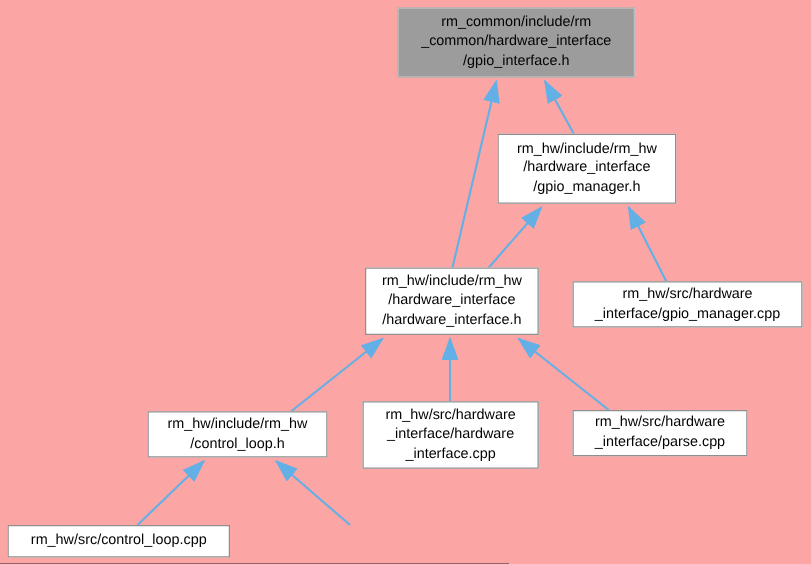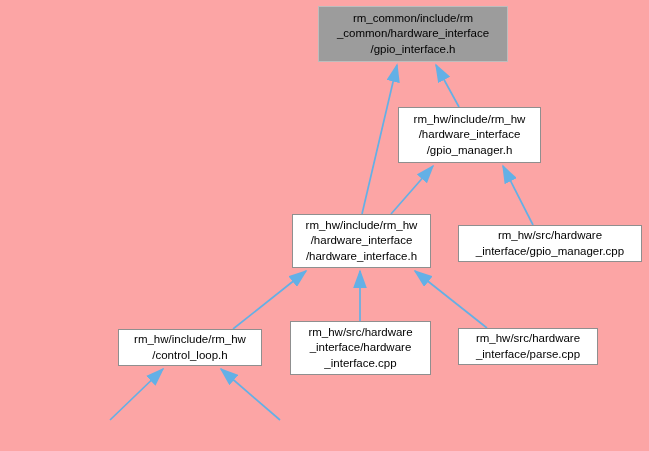--- a/index.html
+++ b/index.html
@@ -87,15 +87,16 @@
   <div class="node" style="left:118px; top:329px; width:144px; height:37px;">rm_hw/include/rm_hw
 /control_loop.h</div>
 
   <div class="node" style="left:290px; top:321px; width:141px; height:54px;">rm_hw/src/hardware
 _interface/hardware
 _interface.cpp</div>
 
   <div class="node" style="left:458px; top:328px; width:140px; height:37px;">rm_hw/src/hardware
 _interface/parse.cpp</div>
 
+  <div class="node" style="left:6px;   top:420px; width:178px; height:26px;">rm_hw/src/control_loop.cpp</div>
 
 
 </div>
 
 </body></html>

